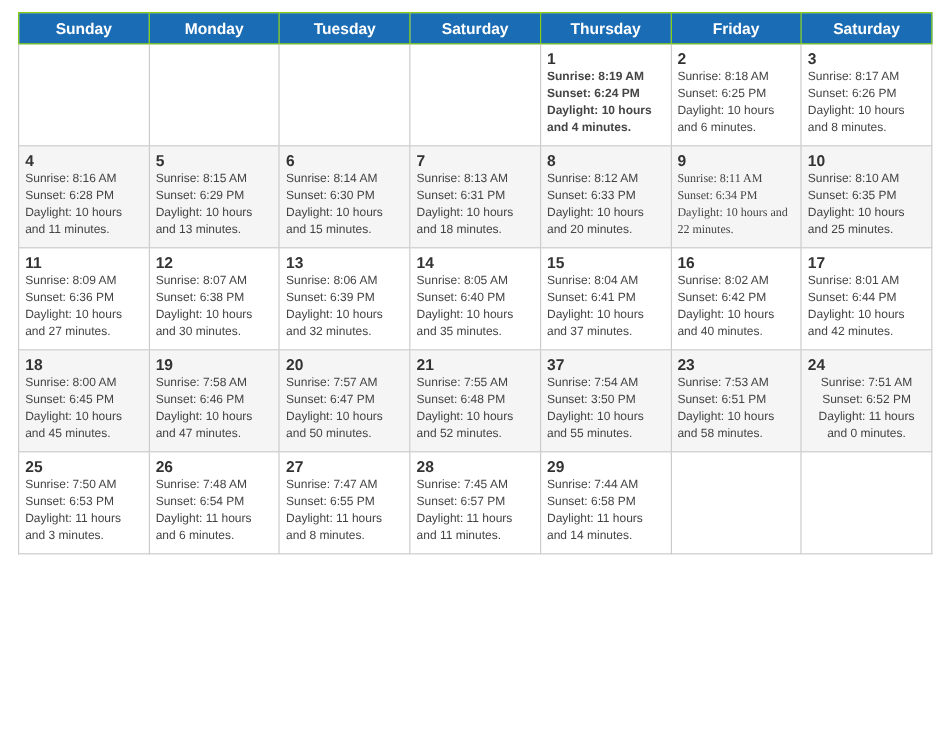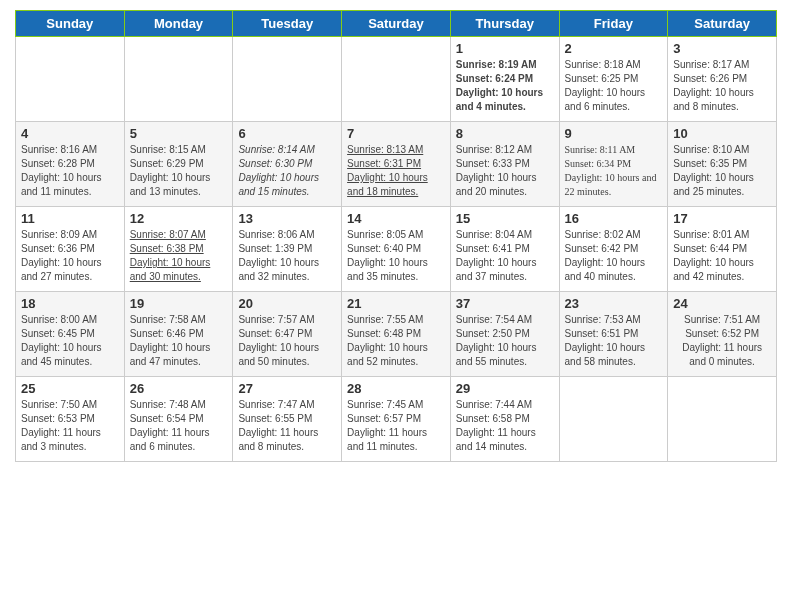--- a/index.html
+++ b/index.html
@@ -103,27 +103,27 @@
 Daylight: 10 hours and 11 minutes.</div>
           </td>
           <td>
             <span class="day-number">5</span>
             <div class="day-info" style="white-space: pre-line;">Sunrise: 8:15 AM
 Sunset: 6:29 PM
 Daylight: 10 hours and 13 minutes.</div>
           </td>
           <td>
             <span class="day-number">6</span>
-            <div class="day-info" style="white-space: pre-line; font-style: italic;">Sunrise: 8:14 AM
+            <div class="day-info" style="white-space: pre-line;">Sunrise: 8:14 AM
 Sunset: 6:30 PM
 Daylight: 10 hours and 15 minutes.</div>
           </td>
           <td>
             <span class="day-number">7</span>
-            <div class="day-info" style="white-space: pre-line; text-decoration: underline;">Sunrise: 8:13 AM
+            <div class="day-info" style="white-space: pre-line;">Sunrise: 8:13 AM
 Sunset: 6:31 PM
 Daylight: 10 hours and 18 minutes.</div>
           </td>
           <td>
             <span class="day-number">8</span>
             <div class="day-info" style="white-space: pre-line;">Sunrise: 8:12 AM
 Sunset: 6:33 PM
 Daylight: 10 hours and 20 minutes.</div>
           </td>
           <td>
@@ -141,28 +141,28 @@
         </tr>
         <tr>
           <td>
             <span class="day-number">11</span>
             <div class="day-info" style="white-space: pre-line;">Sunrise: 8:09 AM
 Sunset: 6:36 PM
 Daylight: 10 hours and 27 minutes.</div>
           </td>
           <td>
             <span class="day-number">12</span>
-            <div class="day-info" style="white-space: pre-line; text-decoration: underline;">Sunrise: 8:07 AM
+            <div class="day-info" style="white-space: pre-line;">Sunrise: 8:07 AM
 Sunset: 6:38 PM
 Daylight: 10 hours and 30 minutes.</div>
           </td>
           <td>
             <span class="day-number">13</span>
             <div class="day-info" style="white-space: pre-line;">Sunrise: 8:06 AM
-Sunset: 1:39 PM
+Sunset: 6:39 PM
 Daylight: 10 hours and 32 minutes.</div>
           </td>
           <td>
             <span class="day-number">14</span>
             <div class="day-info" style="white-space: pre-line;">Sunrise: 8:05 AM
 Sunset: 6:40 PM
 Daylight: 10 hours and 35 minutes.</div>
           </td>
           <td>
             <span class="day-number">15</span>
@@ -204,21 +204,21 @@
           </td>
           <td>
             <span class="day-number">21</span>
             <div class="day-info" style="white-space: pre-line;">Sunrise: 7:55 AM
 Sunset: 6:48 PM
 Daylight: 10 hours and 52 minutes.</div>
           </td>
           <td>
             <span class="day-number">37</span>
             <div class="day-info" style="white-space: pre-line;">Sunrise: 7:54 AM
-Sunset: 2:50 PM
+Sunset: 3:50 PM
 Daylight: 10 hours and 55 minutes.</div>
           </td>
           <td>
             <span class="day-number">23</span>
             <div class="day-info" style="white-space: pre-line;">Sunrise: 7:53 AM
 Sunset: 6:51 PM
 Daylight: 10 hours and 58 minutes.</div>
           </td>
           <td>
             <span class="day-number">24</span>

